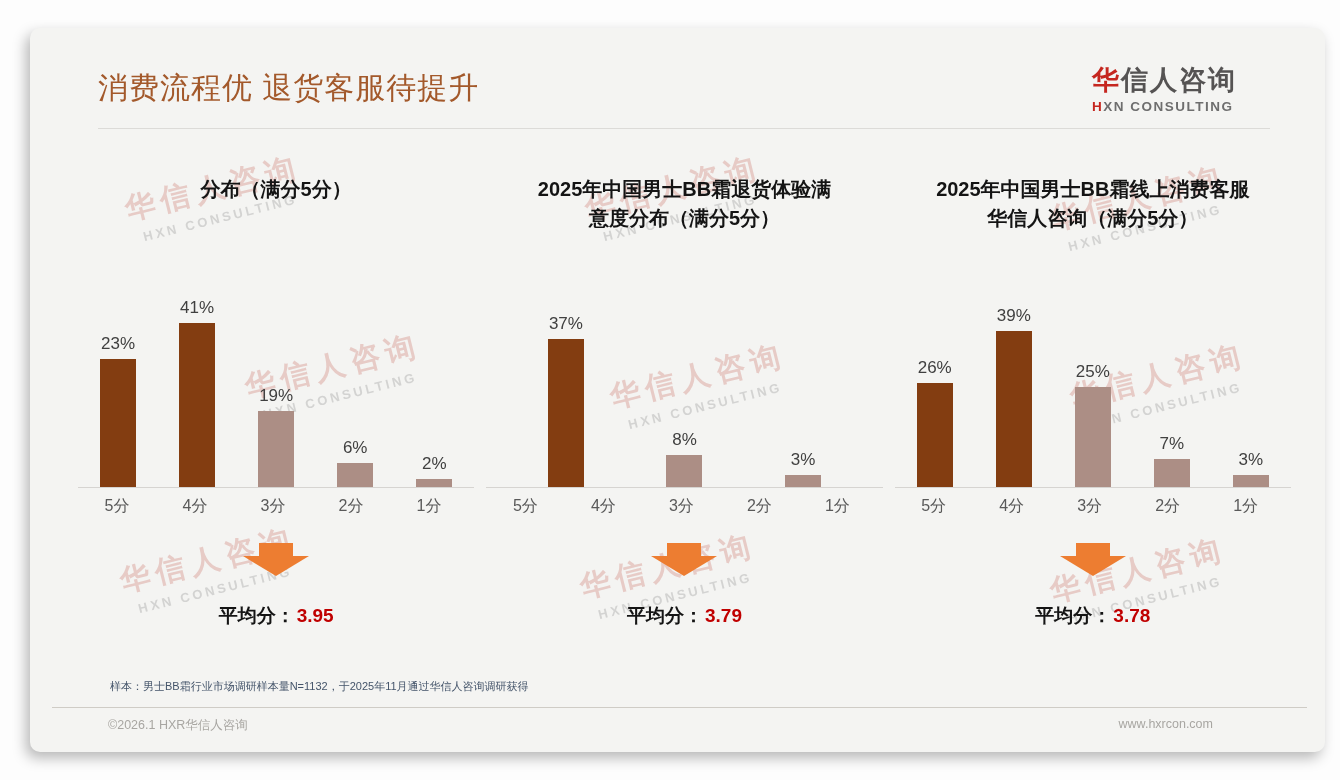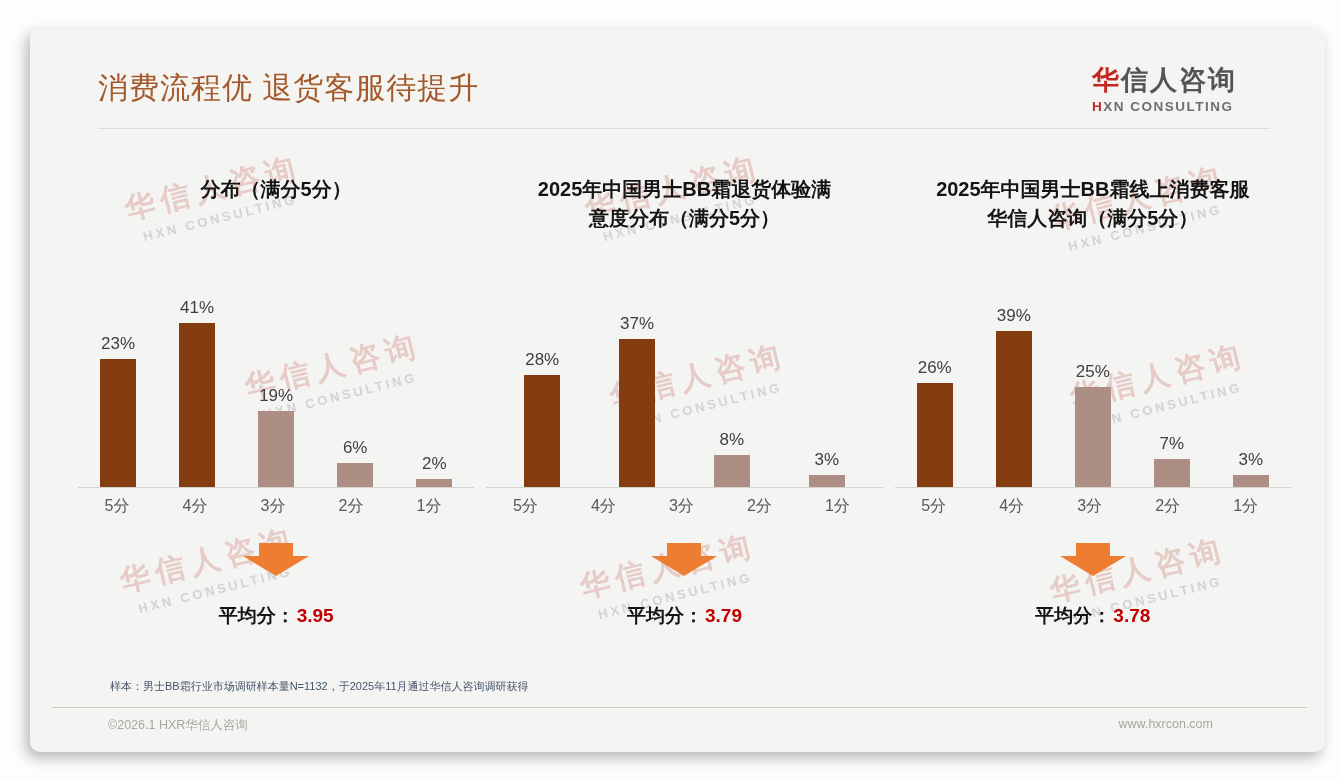--- a/index.html
+++ b/index.html
@@ -142,24 +142,20 @@
           </div>
         <div class="avg"><span class="avg-label">平均分：</span><span class="avg-value">3.95</span></div>
       </div>
       <div class="chart-col">
         <div class="chart-title">
             <div>2025年中国男士BB霜退货体验满</div>
             <div>意度分布（满分5分）</div>
           </div>
         <div class="plot">
             <div class="bar-wrap">
-              <div class="bar-value">28%</div>
-              <div class="bar" style="height: 112px; background: rgb(131, 61, 17);"></div>
-            </div>
-            <div class="bar-wrap">
               <div class="bar-value">37%</div>
               <div class="bar" style="height: 148px; background: rgb(131, 61, 17);"></div>
             </div>
             <div class="bar-wrap">
               <div class="bar-value">8%</div>
               <div class="bar" style="height: 32px; background: rgb(172, 142, 133);"></div>
             </div>
             <div class="bar-wrap">
               <div class="bar-value">3%</div>
               <div class="bar" style="height: 12px; background: rgb(172, 142, 133);"></div>

